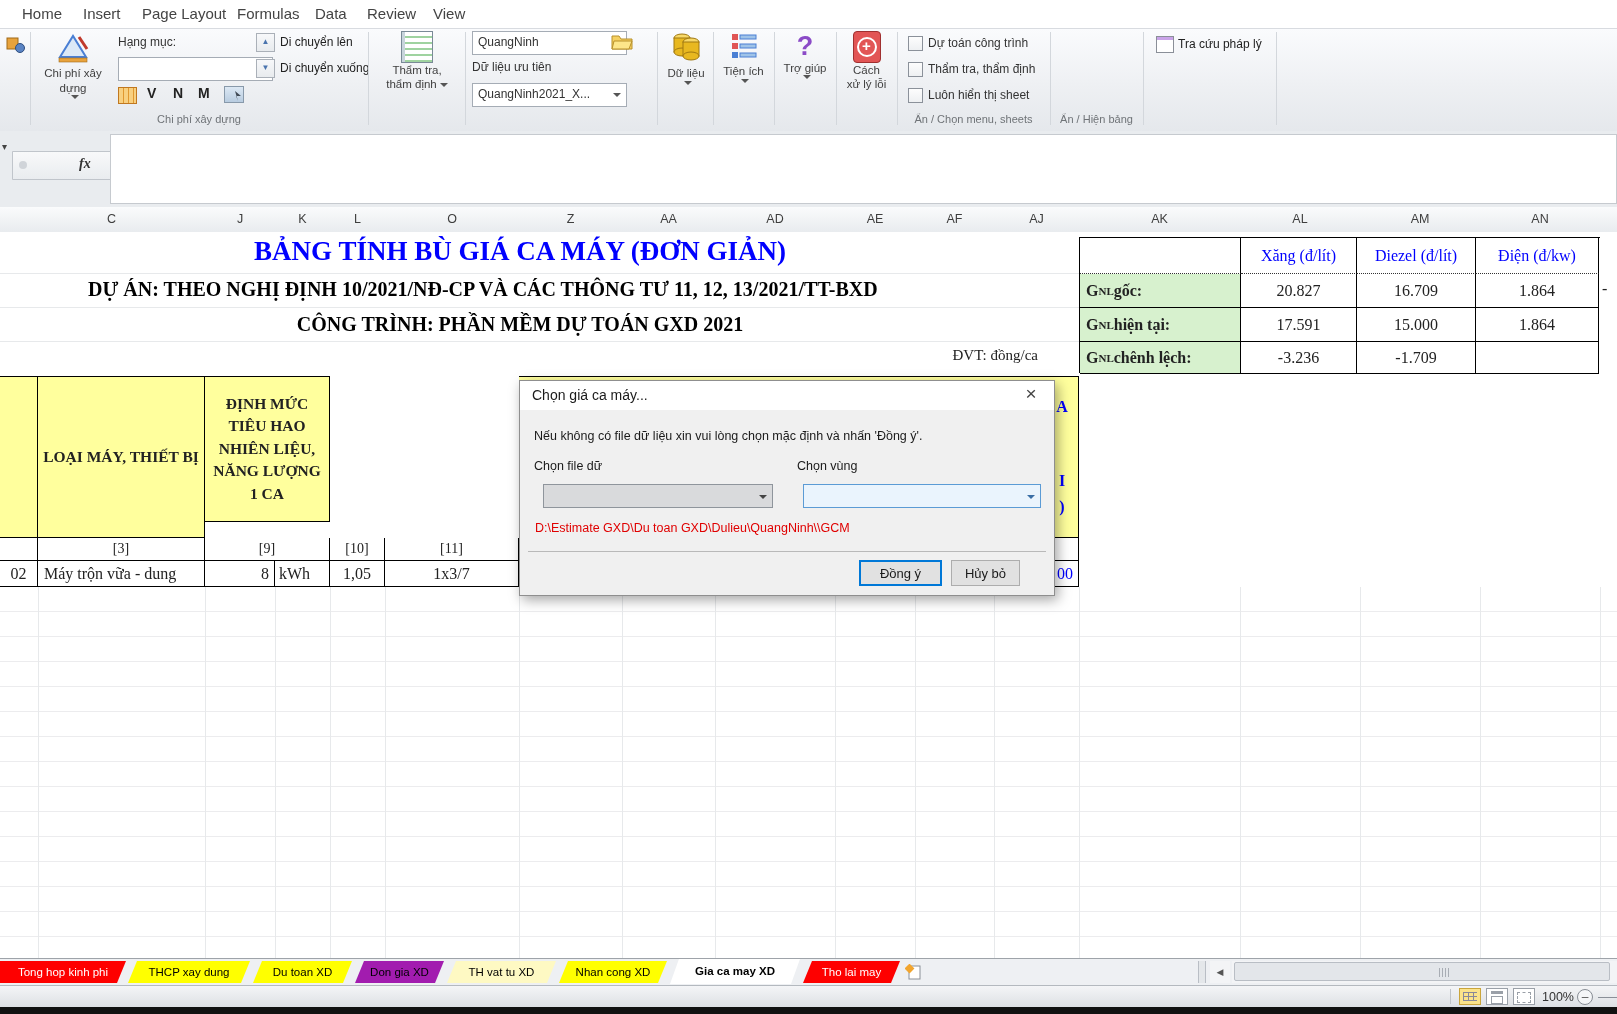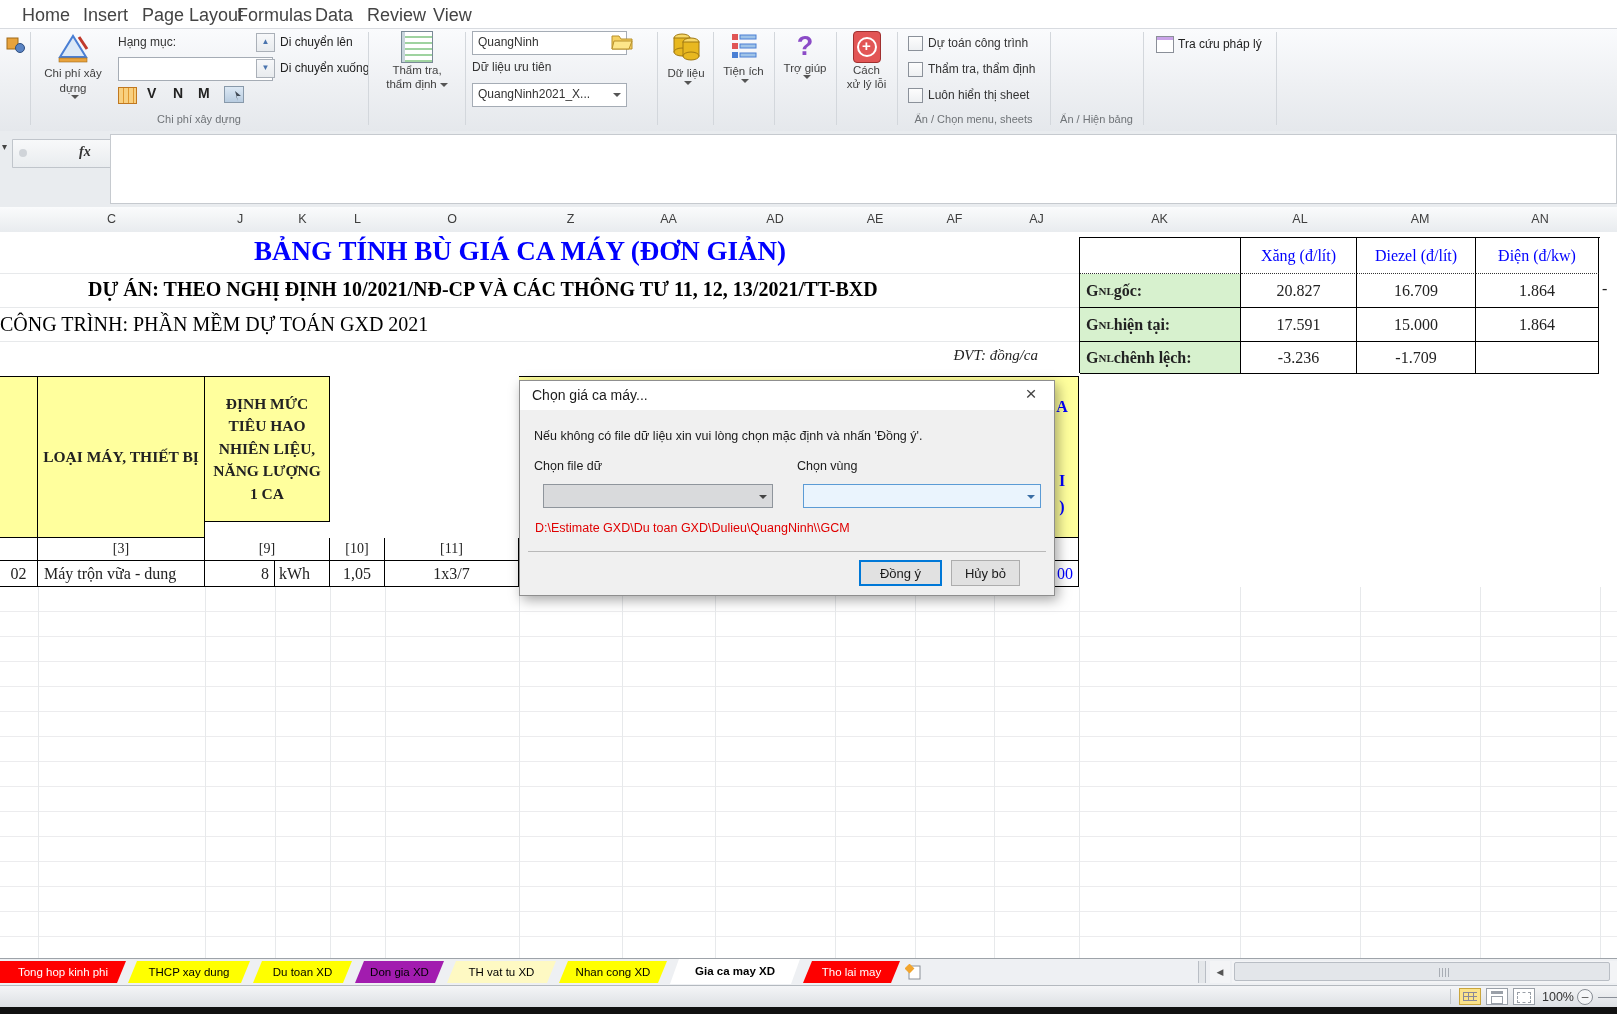--- a/index.html
+++ b/index.html
@@ -2,40 +2,40 @@
 <html><head>
 <meta charset="utf-8">
 <style>
   html,body{margin:0;padding:0;background:#888;}
   #scr{position:relative;width:1617px;height:1014px;background:#fff;overflow:hidden;
        font-family:"Liberation Sans",sans-serif;color:#222;}
   .abs{position:absolute;}
   .ser{font-family:"Liberation Serif",serif;}
   
   #tabrow{position:absolute;left:0;top:0;width:1617px;height:28px;background:#fff;border-bottom:1px solid #d8dbe0;}
-  .rtab{position:absolute;top:5px;font-size:18px;color:#444;cursor:default;text-align:center;}
+  .rtab{position:absolute;top:5px;font-size:15px;color:#444;cursor:default;text-align:center;}
   #ribbon{position:absolute;left:0;top:29px;width:1617px;height:102px;
           background:linear-gradient(#fafbfd,#eef0f3 55%,#e5e8ec);border-bottom:1px solid #c9cdd3;}
   .gsep{position:absolute;top:3px;height:93px;width:1px;background:#d3d7dc;}
   .glabel{position:absolute;top:84px;font-size:11px;color:#6f7377;text-align:center;}
   .bigbtn{position:absolute;top:2px;height:80px;display:flex;flex-direction:column;align-items:center;
           justify-content:flex-start;font-size:11.5px;color:#3f3f3f;text-align:center;line-height:1.25;border-radius:3px;}
   .rcombo{position:absolute;background:#fff;border:1px solid #a5acb5;font-size:12px;color:#333;
           line-height:21px;padding:0 18px 0 5px;overflow:hidden;white-space:nowrap;}
   .dn{display:inline-block;width:0;height:0;border-left:4px solid transparent;border-right:4px solid transparent;
       border-top:4px solid #555;vertical-align:middle;margin-left:3px;}
   .carr{position:absolute;right:5px;top:9px;width:0;height:0;border-left:4px solid transparent;
         border-right:4px solid transparent;border-top:4px solid #555;}
   .chk{position:absolute;width:13px;height:13px;border:1px solid #8b919a;background:linear-gradient(#fdfdfd,#eef0f2);}
   .chklbl{position:absolute;font-size:12px;color:#333;}
   .sqbtn{position:absolute;width:17px;height:17px;border:1px solid #aab0b8;background:linear-gradient(#f7f8fa,#e8ebee);
          font-size:8px;color:#4a74ae;text-align:center;line-height:16px;}
   
   #fbar{position:absolute;left:0;top:131px;width:1617px;height:76px;background:#e9ecef;border-bottom:1px solid #c6cacf;}
-  #fxpill{position:absolute;left:12px;top:8px;width:94px;height:27px;background:linear-gradient(#f8f9fa,#e9ecef);
+  #fxpill{position:absolute;left:12px;top:20px;width:94px;height:27px;background:linear-gradient(#f8f9fa,#e9ecef);
           border:1px solid #c0c5cb;border-radius:0 10px 10px 0;padding-left:36px;}
   #fmlinput{position:absolute;left:110px;top:3px;width:1505px;height:68px;background:#fff;border:1px solid #c6cacf;}
   
   #colheads{position:absolute;left:0;top:207px;width:1617px;height:25px;background:linear-gradient(#fafbfc,#e9ecef);
             border-bottom:1px solid #b6bac0;}
   .ch{position:absolute;top:0;height:24px;line-height:24px;text-align:center;font-size:12.5px;color:#3e3e3e;
       border-right:1px solid #cbd0d5;background:linear-gradient(#fafbfc,#e9ecef);}
   
   #sheet{position:absolute;left:0;top:232px;width:1617px;height:726px;background:#fff;overflow:hidden;}
   .hair{position:absolute;height:1px;background:#e7e9eb;}
@@ -247,22 +247,22 @@
     <div class="vline" style="top:355px;height:371px;left:915px"></div>
     <div class="vline" style="top:355px;height:371px;left:994px"></div>
     <div class="vline" style="top:355px;height:371px;left:1079px"></div>
     <div class="vline" style="top:355px;height:371px;left:1240px"></div>
     <div class="vline" style="top:355px;height:371px;left:1360px"></div>
     <div class="vline" style="top:355px;height:371px;left:1480px"></div>
     <div class="vline" style="top:355px;height:371px;left:1600px"></div>
 
     <div class="abs ser" style="left:0;top:4px;width:1040px;text-align:center;font-size:27px;font-weight:bold;color:#0000fe">BẢNG TÍNH BÙ GIÁ CA MÁY (ĐƠN GIẢN)</div>
     <div class="abs ser" style="left:88px;top:46px;font-size:20px;font-weight:bold;color:#000">DỰ ÁN: THEO NGHỊ ĐỊNH 10/2021/NĐ-CP VÀ CÁC THÔNG TƯ 11, 12, 13/2021/TT-BXD</div>
-    <div class="abs ser" style="left:0;top:81px;width:1040px;text-align:left;font-size:20px;font-weight:normal;color:#000">CÔNG TRÌNH: PHẦN MỀM DỰ TOÁN GXD 2021</div>
-    <div class="abs ser" style="left:840px;top:115px;width:198px;text-align:right;font-style:italic;font-size:15px">ĐVT: đồng/ca</div>
+    <div class="abs ser" style="left:0;top:81px;width:1040px;text-align:center;font-size:20px;font-weight:bold;color:#000">CÔNG TRÌNH: PHẦN MỀM DỰ TOÁN GXD 2021</div>
+    <div class="abs ser" style="left:840px;top:115px;width:198px;text-align:right;font-size:15px">ĐVT: đồng/ca</div>
 
     <div class="abs" style="left:1079px;top:5px;width:521px;height:136px;border-left:1px solid #000;border-top:1px solid #000;box-sizing:border-box">
       <div class="ftc ser" style="left:0;top:0;width:161px;height:36px;border-bottom:1px dotted #333"></div>
       <div class="ftc ser" style="left:161px;top:0;width:116px;height:36px;border-bottom:1px dotted #333;color:#0000fe">Xăng (đ/lít)</div>
       <div class="ftc ser" style="left:277px;top:0;width:119px;height:36px;border-bottom:1px dotted #333;color:#0000fe">Diezel (đ/lít)</div>
       <div class="ftc ser" style="left:396px;top:0;width:123px;height:36px;border-bottom:1px dotted #333;color:#0000fe">Điện (đ/kw)</div>
 
       <div class="ftc ser" style="left:0;top:36px;width:161px;height:34px;background:#d7f1ce;justify-content:flex-start;padding-left:6px;font-weight:bold;box-sizing:border-box">
           <span>G</span>
           <sub style="font-size:11px">NL</sub>

